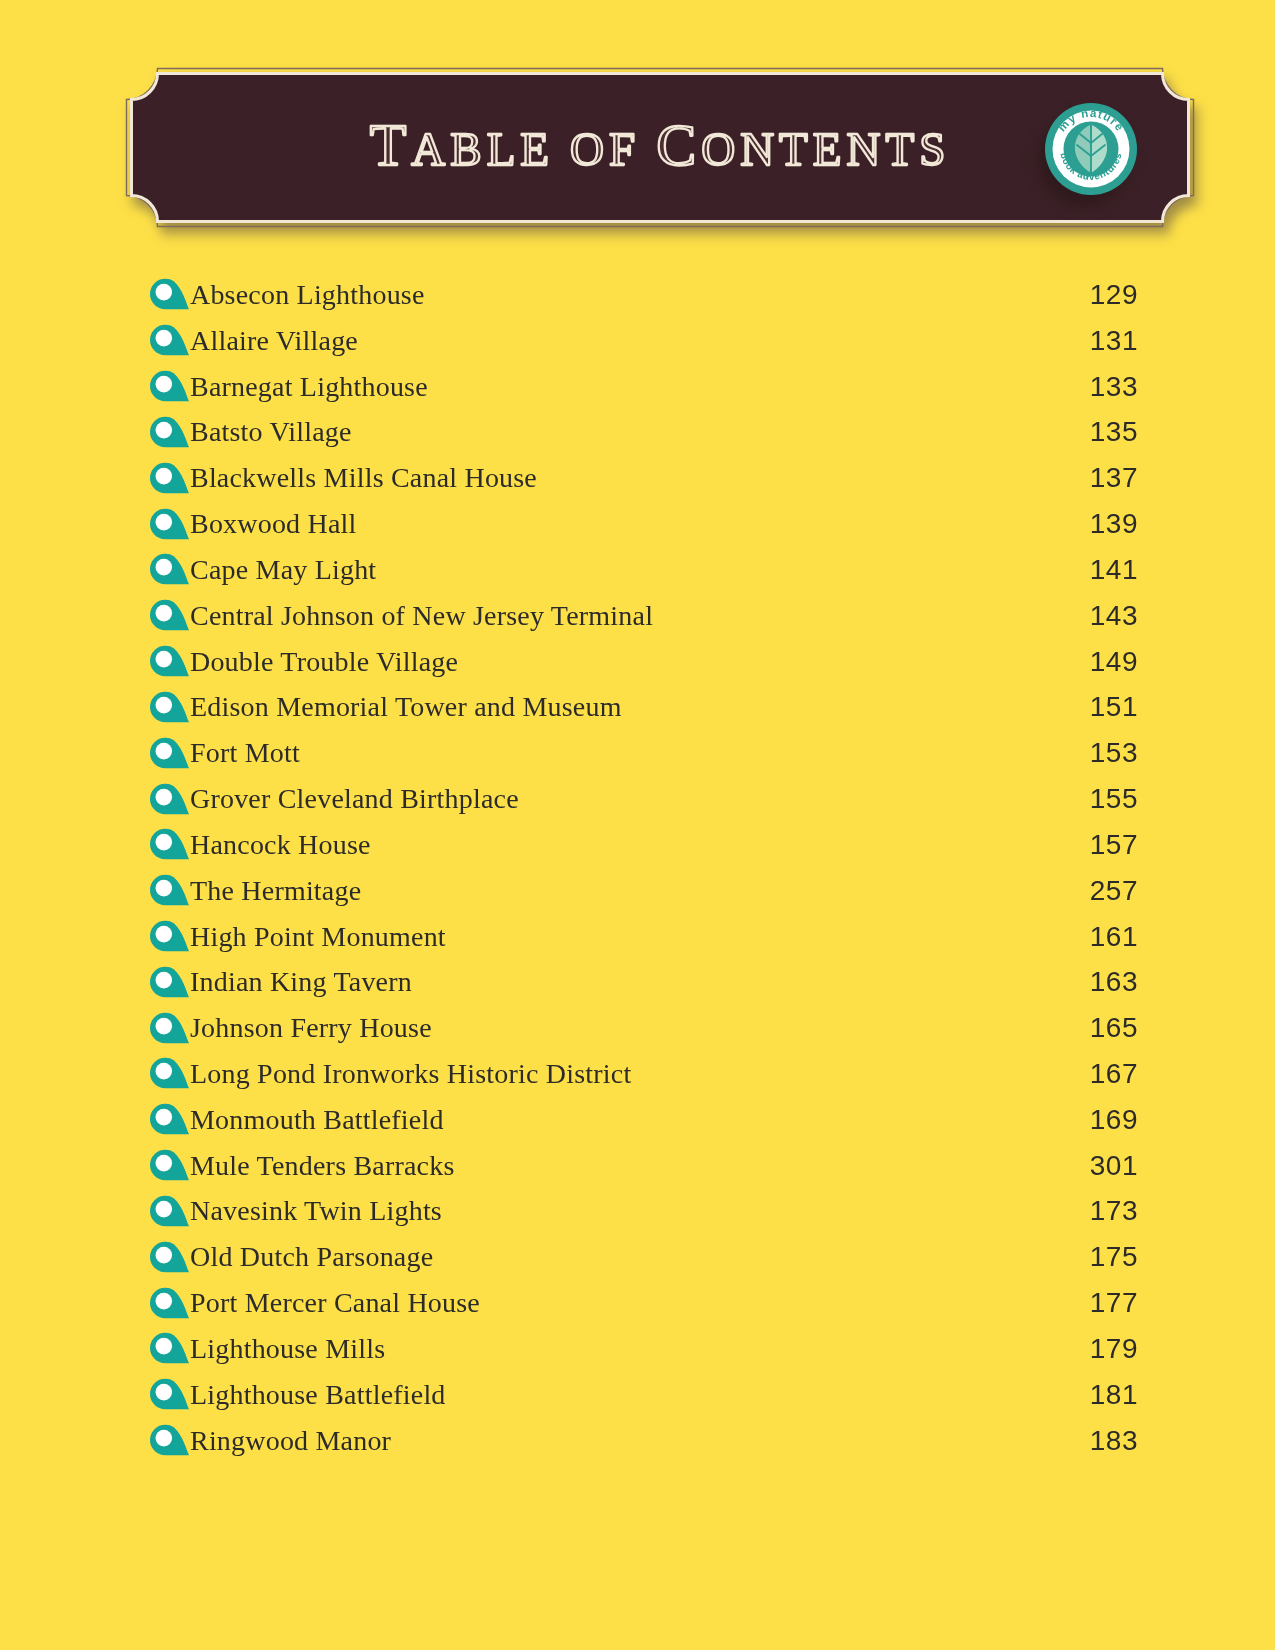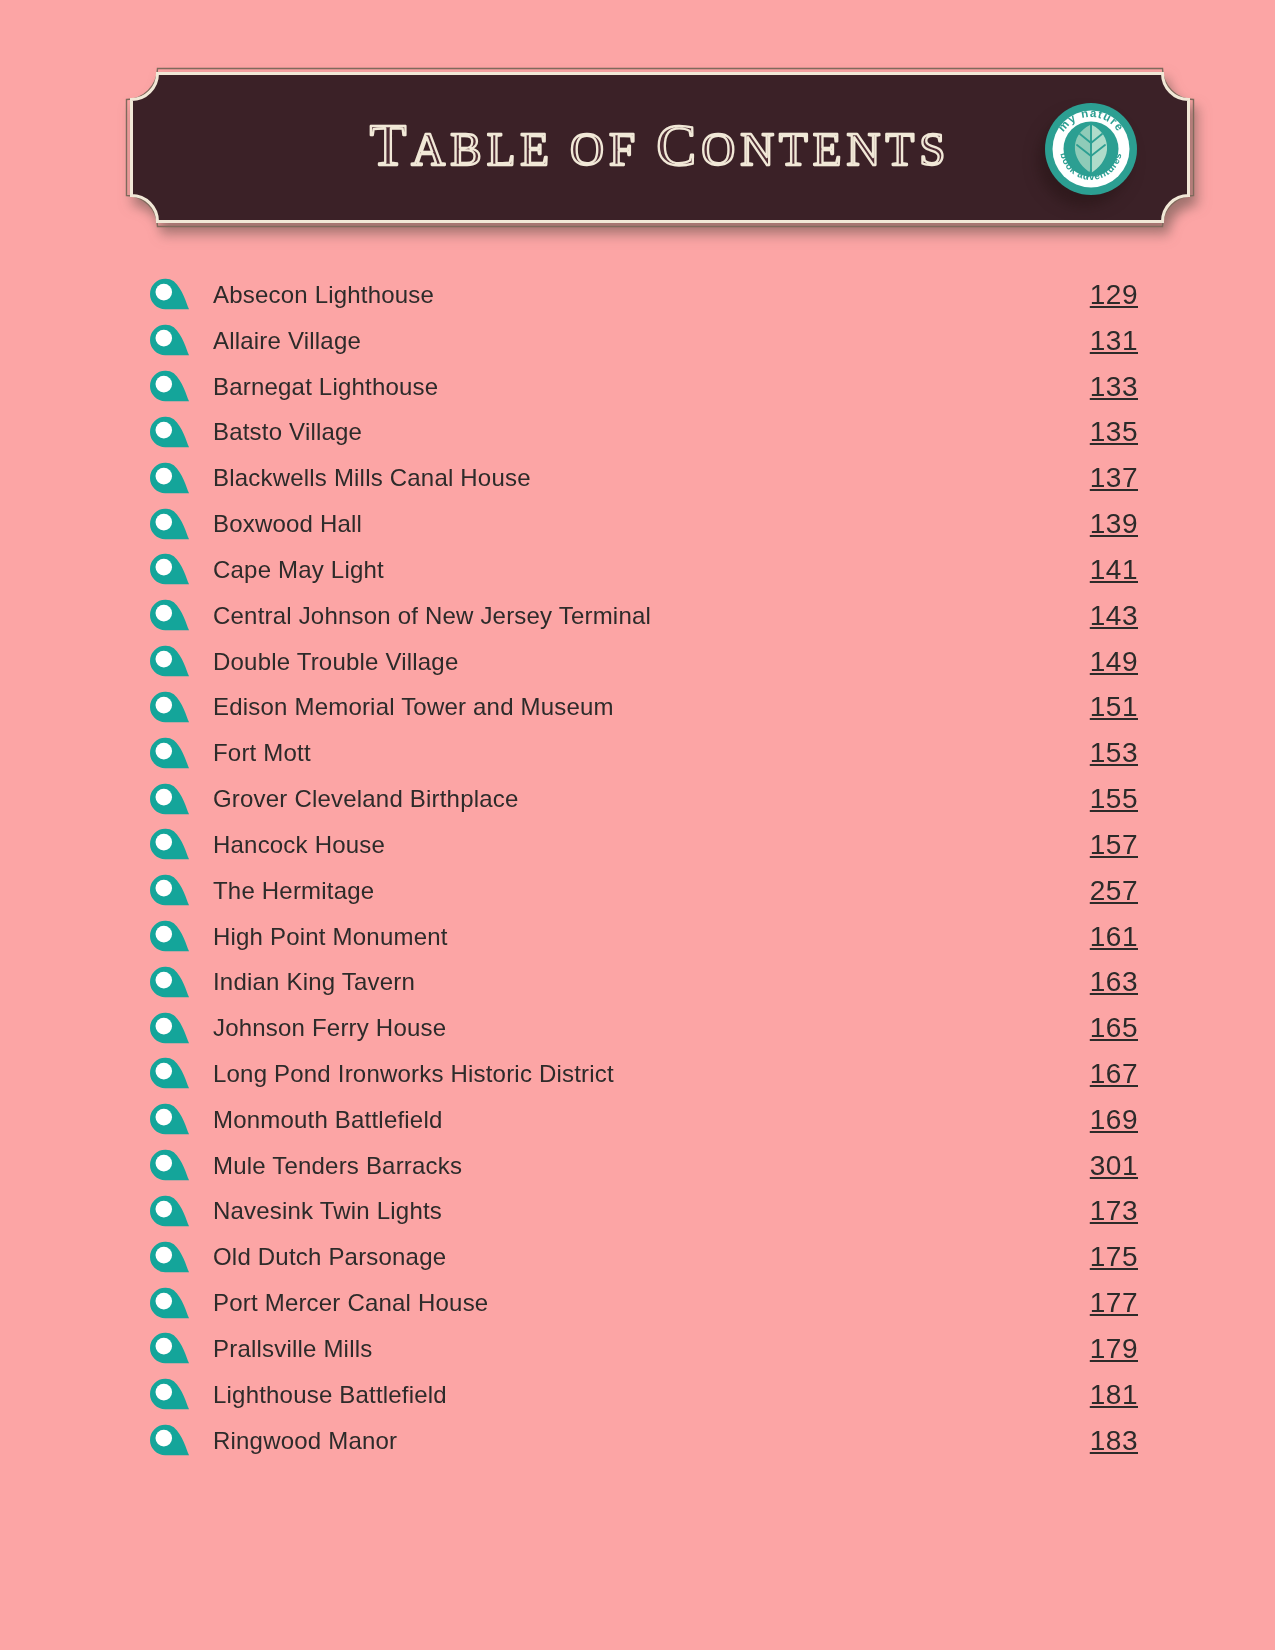--- a/index.html
+++ b/index.html
@@ -9,21 +9,21 @@
     --cream:#F1E8D7;
     --hairline:#7F6A5C;
     --ink:#2D2B2A;
     --leaf-left:#8FCBB8;
     --leaf-right:#AEDCCA;
   }
   html,body{margin:0;padding:0;background:#fff;}
   .page{
     position:relative;
     width:1275px;height:1650px;
-    background:#fca5a5;
+    background:#fde047;
     overflow:hidden;
     font-family:"Liberation Sans","DejaVu Sans",sans-serif;
     margin:0 auto;
   }
   .plaque-svg{
     position:absolute;left:0;top:0;
     filter:drop-shadow(5px 9px 6px rgba(85,72,66,.55));
   }
   .plaque-title{
     font-family:"Liberation Serif","DejaVu Serif",serif;
@@ -47,30 +47,29 @@
   .toc{
     position:absolute;left:150px;top:272px;width:988px;
   }
   .row{
     height:45.83px;
     display:flex;align-items:center;
     white-space:nowrap;
   }
   .pin{width:40px;height:33px;flex:none;color:var(--teal-icon);}
   .row .label{
-    margin-left:23px;
-    font-size:24px;color:var(--ink);
+    font-size:28px;color:var(--ink);
     letter-spacing:.2px;
     flex:1 1 auto;
+    font-family:Liberation Serif, serif;
   }
   .row .pagenum{
     font-size:28px;color:var(--ink);
     text-align:right;flex:none;
     letter-spacing:.5px;
-    text-decoration:underline;
   }
 </style>
 </head>
 <body>
 
 <div class="page">
 
   <svg class="plaque-svg" width="1275" height="270" viewBox="0 0 1275 270">
 
     <path d="M157.5,68.5 H1162.5 A31,31 0 0 0 1193.5,99.5 V195.5 A31,31 0 0 0 1162.5,226.5 H157.5 A31,31 0 0 0 126.5,195.5 V99.5 A31,31 0 0 0 157.5,68.5 Z" fill="none" stroke="#7F6A5C" stroke-width="1.4"></path>
@@ -316,21 +315,21 @@
       </svg>
       <span class="label">Port Mercer Canal House</span>
       <span class="pagenum">177</span>
     </div>
 
     <div class="row">
       <svg class="pin" viewBox="0 0 42 34">
         <path fill="currentColor" d="M16,0.5 A15.5,15.5 0 1 0 16,32.5 L41,32.5 C38,26 34.5,11.5 25,3 A15.5,15.5 0 0 0 16,0.5 Z"></path>
         <circle cx="14.5" cy="14.5" r="8.7" fill="#ffffff"></circle>
       </svg>
-      <span class="label">Prallsville Mills</span>
+      <span class="label">Lighthouse Mills</span>
       <span class="pagenum">179</span>
     </div>
 
     <div class="row">
       <svg class="pin" viewBox="0 0 42 34">
         <path fill="currentColor" d="M16,0.5 A15.5,15.5 0 1 0 16,32.5 L41,32.5 C38,26 34.5,11.5 25,3 A15.5,15.5 0 0 0 16,0.5 Z"></path>
         <circle cx="14.5" cy="14.5" r="8.7" fill="#ffffff"></circle>
       </svg>
       <span class="label">Lighthouse Battlefield</span>
       <span class="pagenum">181</span>

